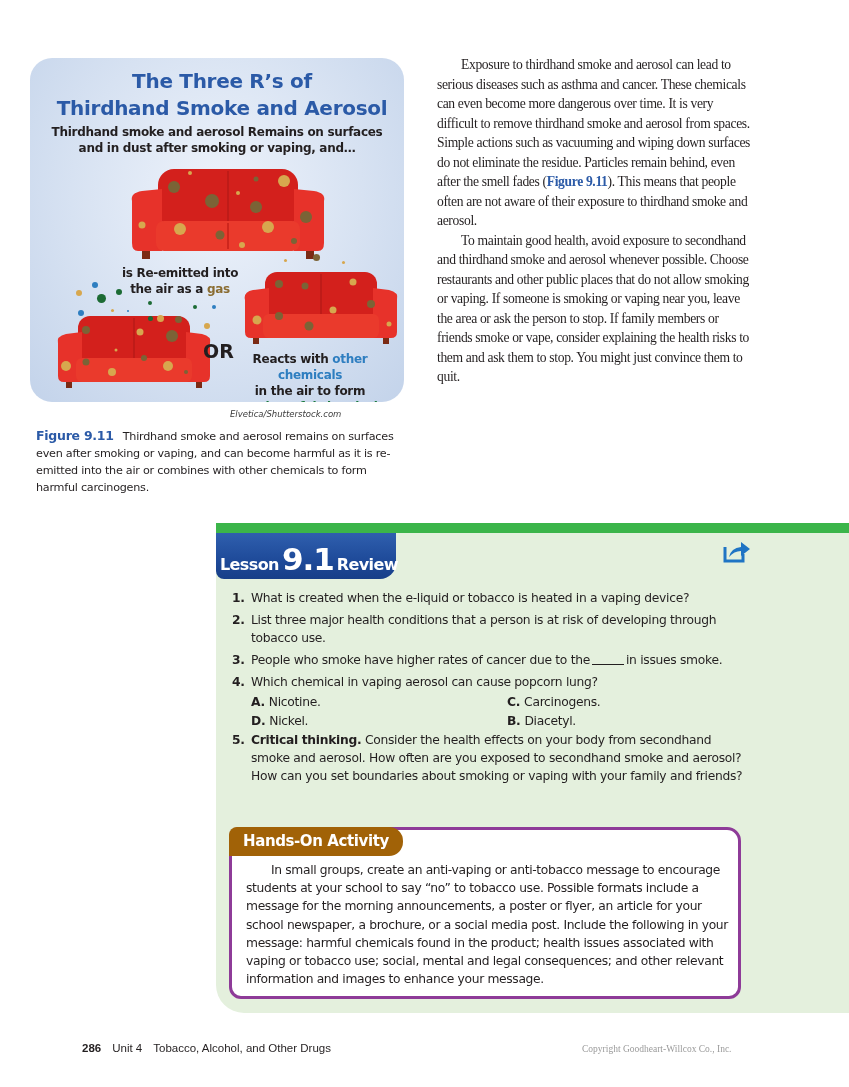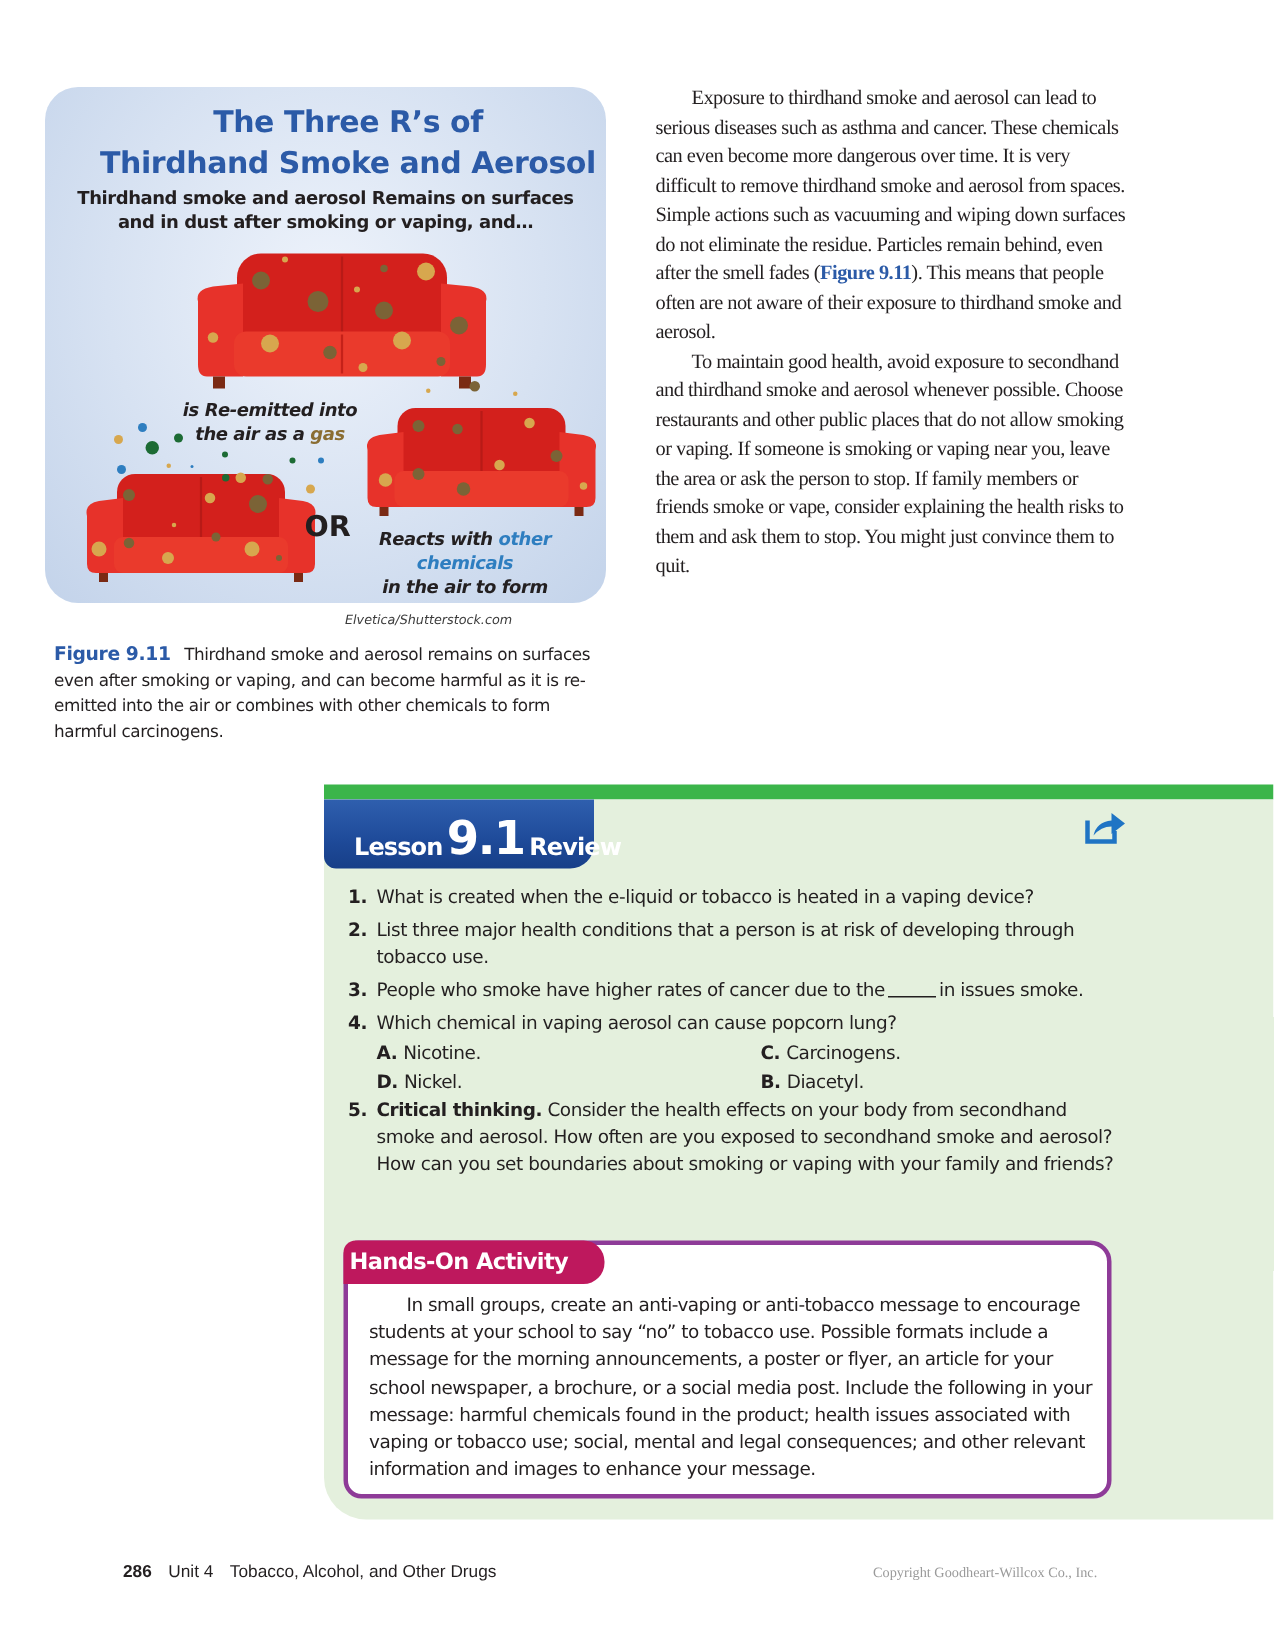--- a/index.html
+++ b/index.html
@@ -7,34 +7,34 @@
   body { position: relative; font-family: "Liberation Sans", sans-serif; color: #231f20; }
 
   
   .figure-panel {
     position: absolute; left: 30px; top: 58px; width: 374px; height: 344px;
     border-radius: 22px;
     background: radial-gradient(ellipse at 50% 40%, #eef3fb 0%, #d7e2f2 55%, #c3d3ea 100%);
     overflow: hidden;
   }
   .fig-title {
-    position: absolute; left: 15px; width: 374px; text-align: center;
+    position: absolute; left: 5px; width: 374px; text-align: center;
     font-family: "DejaVu Sans", sans-serif; font-weight: bold; color: #2b5aa7;
     font-size: 20px; line-height: 26px; letter-spacing: -0.3px;
   }
   .fig-title.l1 { top: 10px; }
   .fig-title.l2 { top: 37px; }
   .fig-sub {
     position: absolute; left: 0; width: 374px; text-align: center; top: 66px;
     font-family: "DejaVu Sans", sans-serif; font-weight: bold; font-size: 12px; line-height: 16px;
     color: #231f20; letter-spacing: -0.3px;
   }
   .fig-label {
     position: absolute; font-family: "DejaVu Sans", sans-serif; font-weight: bold;
-    font-size: 12px; line-height: 16px; color: #231f20; text-align: center; letter-spacing: -0.3px; font-style: italic;
+    font-size: 12px; line-height: 16px; color: #231f20; text-align: center; letter-spacing: -0.3px;
   }
   .fig-label .gold { color: #8a6d32; }
   .fig-label .blue { color: #2e7ec0; }
   .fig-label .green { color: #1c7a3c; }
   .fig-or {
     position: absolute; left: 173px; top: 282px; font-family: "DejaVu Sans", sans-serif;
     font-weight: bold; font-size: 19px; color: #231f20; text-align: center;
   }
   .couch { position: absolute; }
   .dot { position: absolute; border-radius: 50%; }
@@ -63,21 +63,21 @@
   .review-bar { position: absolute; left: 216px; top: 523px; width: 633px; height: 10px; background: #3bb54a; }
   .review-box {
     position: absolute; left: 216px; top: 533px; width: 633px; height: 480px;
     background: #e4f0dd; border-bottom-left-radius: 28px;
   }
   .lesson-tab {
     position: absolute; left: 216px; top: 533px; width: 180px; height: 46px;
     background: linear-gradient(180deg, #2f5fae 0%, #1e4a99 60%, #173f88 100%);
     border-bottom-right-radius: 16px; border-bottom-left-radius: 8px;
     color: #fff; font-family: "DejaVu Sans", sans-serif; font-weight: bold;
-    display: flex; align-items: flex-end; padding: 0 0 5px 20px; white-space: nowrap;
+    display: flex; align-items: flex-end; padding: 0 0 5px 4px; white-space: nowrap;
   }
   .lesson-tab .w1 { font-size: 16px; letter-spacing: -0.6px; margin-right: 3px; }
   .lesson-tab .num { font-size: 31px; line-height: 30px; letter-spacing: -1px; margin-right: 3px; }
   .lesson-tab .w2 { font-size: 16px; letter-spacing: -0.6px; }
   .share-icon { position: absolute; left: 722px; top: 538px; width: 30px; height: 26px; }
 
   .q-list {
     position: absolute; left: 232px; top: 589px; width: 520px;
     font-family: "DejaVu Sans", sans-serif; font-size: 12.3px; line-height: 18px; color: #231f20;
     letter-spacing: -0.3px;
@@ -90,23 +90,23 @@
   .opt .ol { font-weight: bold; margin-right: 4px; }
   .blank { display: inline-block; width: 32px; border-bottom: 1px solid #231f20; height: 12px; vertical-align: -1px; margin: 0 2px; }
 
   
   .hands-box {
     position: absolute; left: 229px; top: 827px; width: 512px; height: 172px;
     background: #ffffff; border: 3px solid #8e3b98; border-radius: 10px 14px 12px 12px;
   }
   .hands-tab {
     position: absolute; left: 229px; top: 827px; width: 174px; height: 29px;
-    background: #be185d; border-top-left-radius: 8px; border-top-right-radius: 14px; border-bottom-right-radius: 14px;
+    background: #a16207; border-top-left-radius: 8px; border-top-right-radius: 14px; border-bottom-right-radius: 14px;
     color: #fff; font-family: "DejaVu Sans", sans-serif; font-weight: bold; font-size: 15px;
-    padding: 5px 0 0 4px; letter-spacing: -0.4px;
+    padding: 5px 0 0 14px; letter-spacing: -0.4px;
   }
   .hands-text {
     position: absolute; left: 246px; top: 861px; width: 486px;
     font-family: "DejaVu Sans", sans-serif; font-size: 12.3px; line-height: 18.2px; color: #231f20;
     text-indent: 25px; letter-spacing: -0.35px;
   }
 
   
   .footer-left {
     position: absolute; left: 50px; top: 1042px; font-family: "Liberation Sans", sans-serif;

